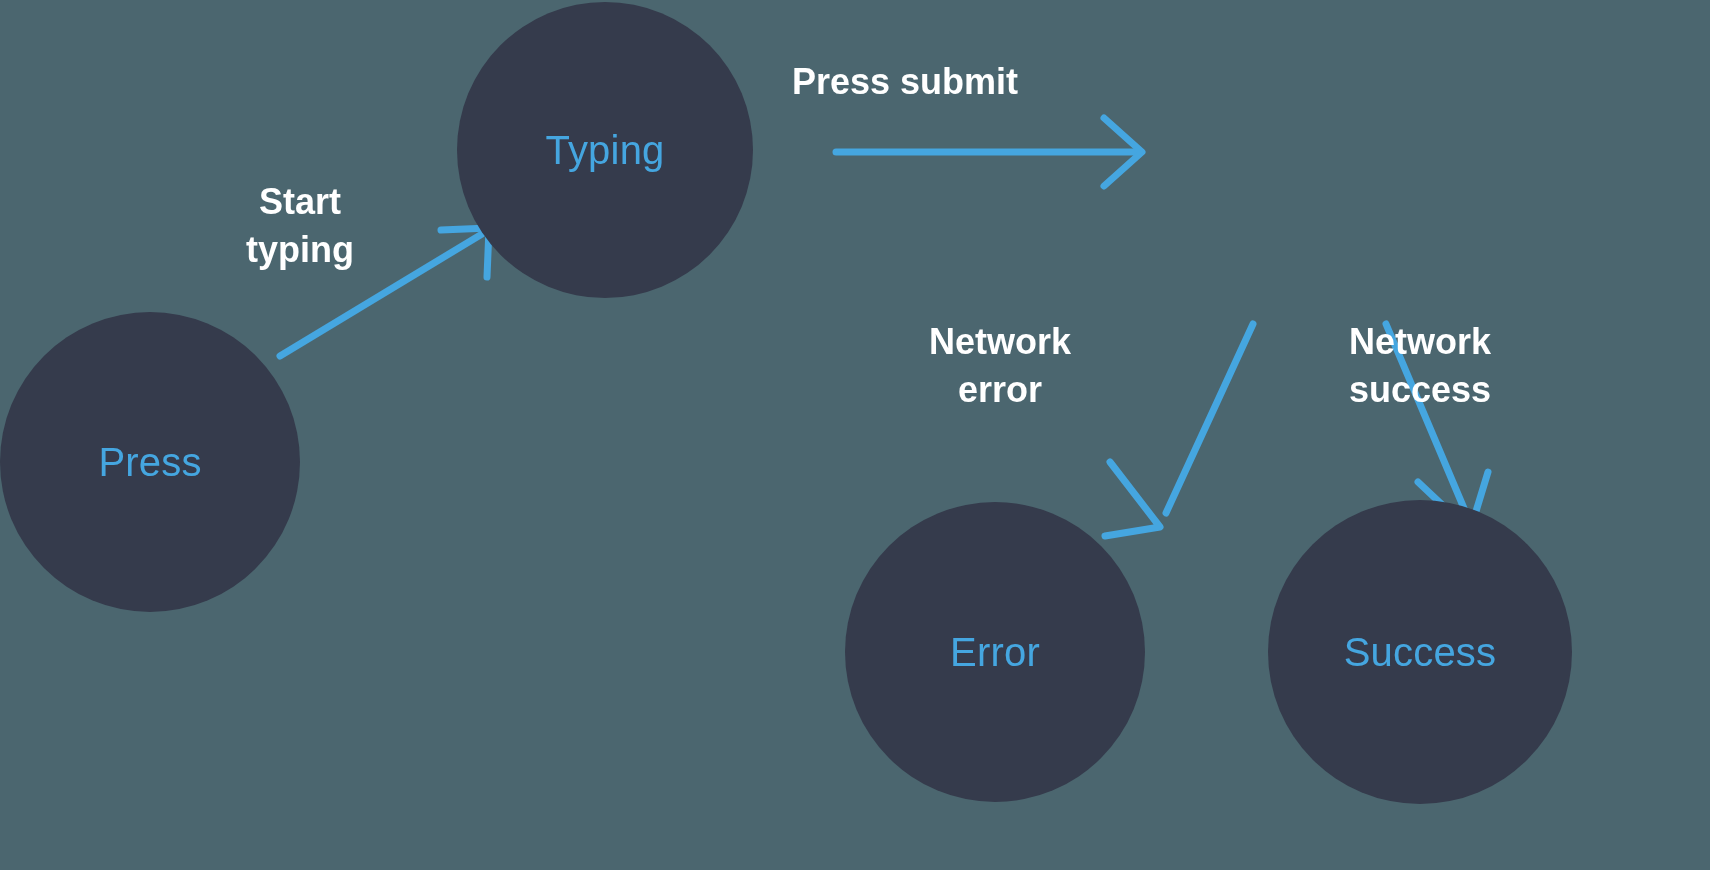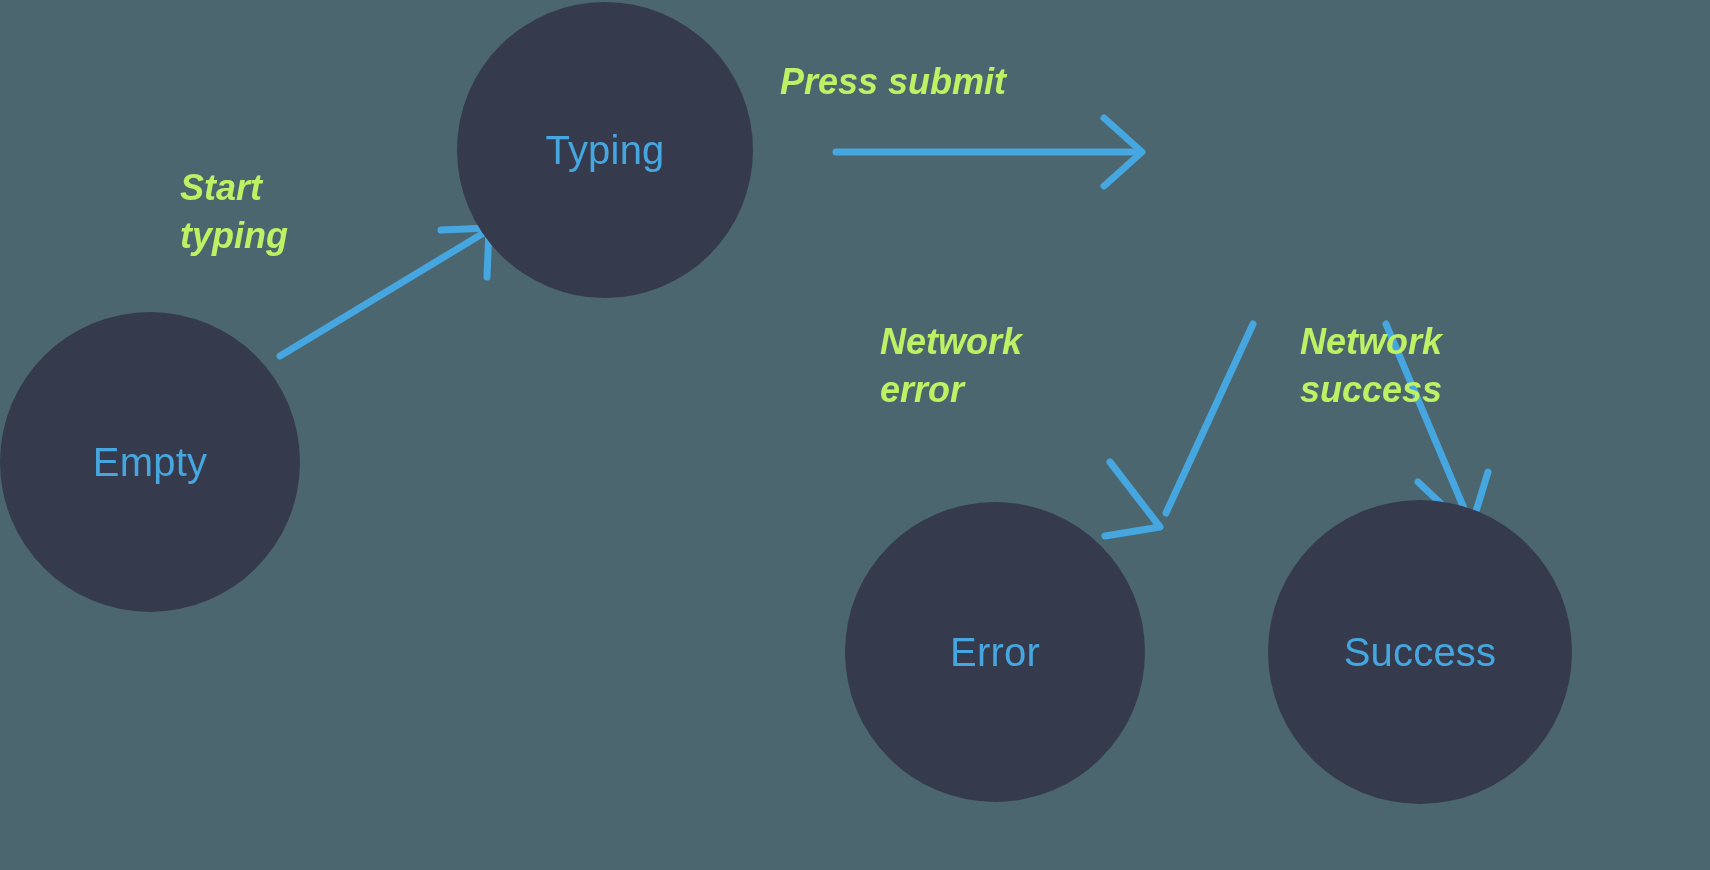--- a/index.html
+++ b/index.html
@@ -26,27 +26,26 @@
   .node-label {
     color: #45a6e0;
     font-size: 40px;
     font-weight: 400;
     letter-spacing: 0.2px;
     white-space: nowrap;
     text-align: center;
   }
   .edge-label {
     position: absolute;
-    color: #bef264;
+    color: #ffffff;
     font-size: 36px;
     font-weight: 700;
     line-height: 1.33;
-    text-align: left;
+    text-align: center;
     white-space: pre-line;
-    font-style: italic;
   }
   svg.edges {
     position: absolute;
     left: 0;
     top: 0;
     width: 1710px;
     height: 870px;
     overflow: visible;
     pointer-events: none;
   }
@@ -80,37 +79,37 @@
       <polyline points="1110,462 1160,527 1105,536"></polyline>
     </g>
 
     <g>
       <line x1="1386" y1="324" x2="1466" y2="513"></line>
       <polyline points="1418,482 1470,531 1488,472"></polyline>
     </g>
   </svg>
 
   <div class="node" style="left:0px; top:312px; width:300px; height:300px;">
-    <span class="node-label">Empty</span>
+    <span class="node-label">Press</span>
   </div>
 
   <div class="node" style="left:457px; top:2px; width:296px; height:296px;">
     <span class="node-label">Typing</span>
   </div>
 
 
   <div class="node" style="left:845px; top:502px; width:300px; height:300px;">
     <span class="node-label">Error</span>
   </div>
 
   <div class="node" style="left:1268px; top:500px; width:304px; height:304px;">
     <span class="node-label">Success</span>
   </div>
 
-  <div class="edge-label" style="left:180px; top:164px; width:240px;">Start
+  <div class="edge-label" style="left:180px; top:178px; width:240px;">Start
 typing</div>
   <div class="edge-label" style="left:780px; top:58px; width:250px;">Press submit</div>
   <div class="edge-label" style="left:880px; top:318px; width:240px;">Network
 error</div>
   <div class="edge-label" style="left:1300px; top:318px; width:240px;">Network
 success</div>
 
 </div>
 
 </body></html>

